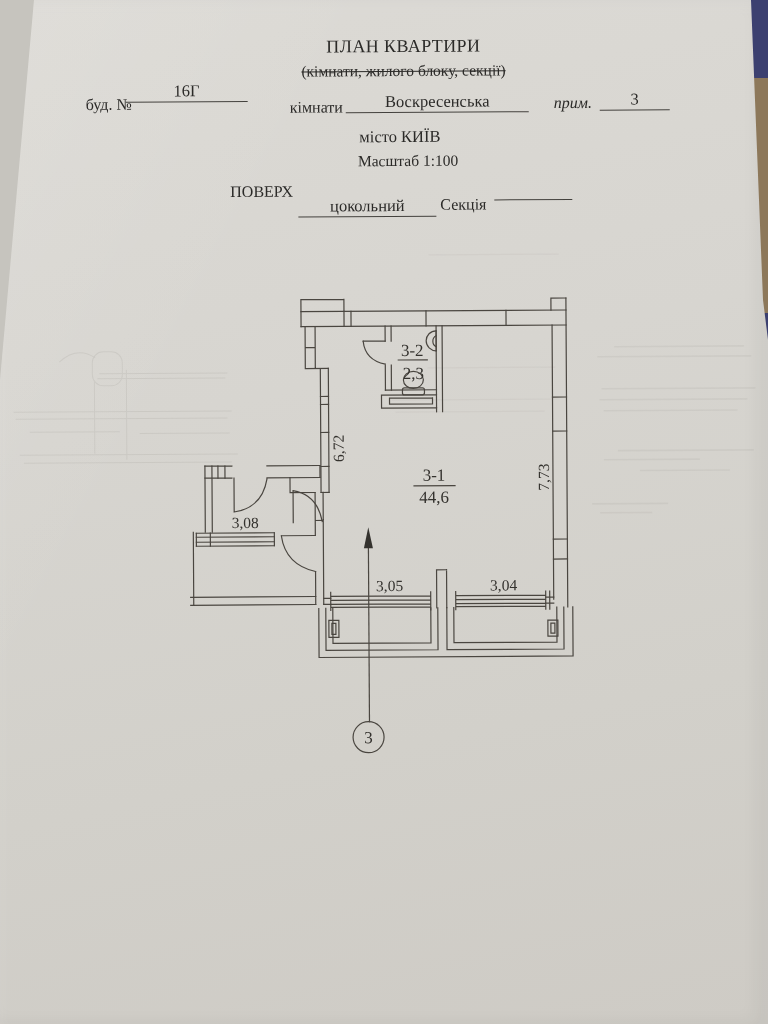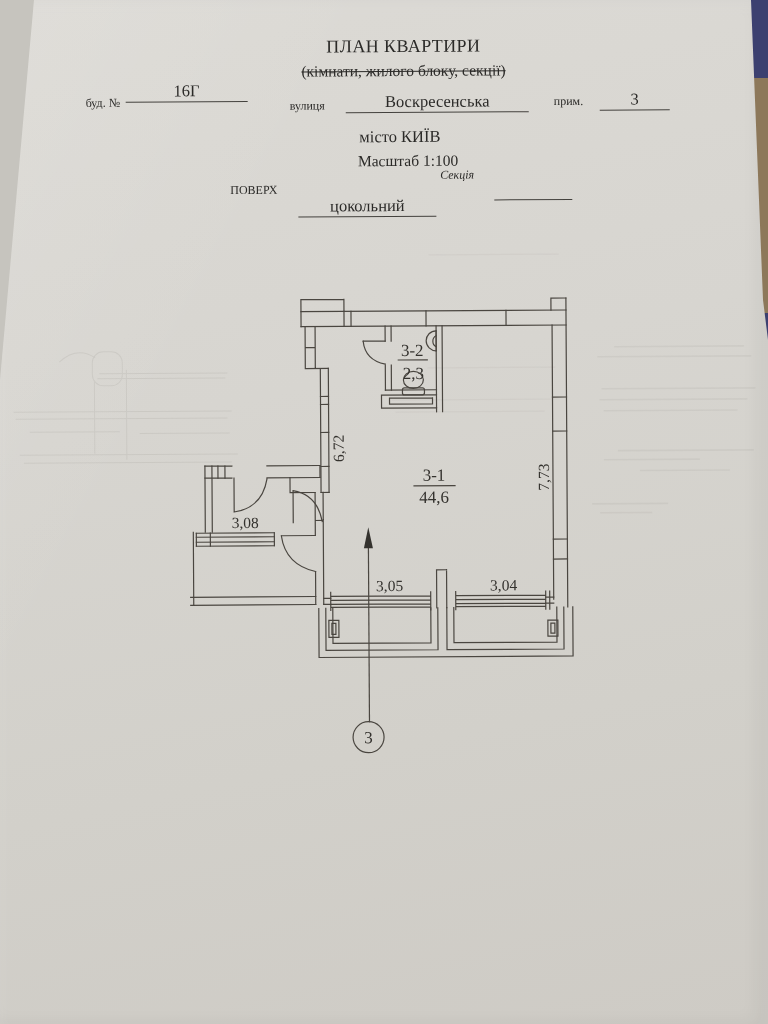--- a/index.html
+++ b/index.html
@@ -15,21 +15,21 @@
       linear-gradient(168deg,#dcdad5 0%,#d7d5d0 38%,#d2d0ca 70%,#cecbc5 100%);
     clip-path:polygon(34px 0, 751px 0, 763px 300px, 768px 340px, 768px 1024px, 0 1024px, 0 380px);
     box-shadow:inset -10px 0 18px rgba(0,0,0,.05), inset 0 8px 14px rgba(255,255,255,.12);}
   .content{position:absolute;top:0;left:0;width:768px;height:1024px;
     transform:rotate(-0.35deg);transform-origin:400px 480px;color:#2b2a28;}
   .t{position:absolute;white-space:nowrap;}
   .ctr{left:0;right:0;text-align:center;}
   .title{top:36px;left:44px;right:0;font-size:18px;letter-spacing:.4px;}
   .subtitle{top:62px;left:44px;right:0;font-size:15.5px;text-decoration:line-through;
     text-decoration-thickness:1.2px;}
-  .lbl{font-size:12px;}
+  .lbl{font-size:16px;}
   .fill{border-bottom:1.2px solid #43413d;text-align:center;font-size:16.5px;height:20px;}
   .city{top:127px;left:36px;right:0;font-size:16.5px;}
   .scale{top:152px;left:52px;right:0;font-size:15.5px;}
   svg text{font-family:"Liberation Serif","DejaVu Serif",serif;fill:#34322e;}
   .dim{font-size:15.5px;}
   .room{font-size:17px;}
 </style>
 </head>
 <body>
 
@@ -41,32 +41,32 @@
 
 <div class="content">
 
   <div>
     <div class="t title ctr">ПЛАН КВАРТИРИ</div>
     <div class="t subtitle ctr">(кімнати, жилого блоку, секції)</div>
 
     <div class="t lbl" style="left:88px;top:94px;">буд. №</div>
     <div class="t fill" style="left:128px;top:80px;width:122px;">16Г</div>
 
-    <div class="t lbl" style="left:292px;top:98px;">вулиця</div>
+    <div class="t lbl" style="left:292px;top:98px;">кімнати</div>
     <div class="t fill" style="left:348px;top:92px;width:183px;">Воскресенська</div>
 
-    <div class="t lbl" style="left:556px;top:95px;">прим.</div>
+    <div class="t lbl" style="left:556px;top:95px;font-style:italic;">прим.</div>
     <div class="t fill" style="left:602px;top:91px;width:70px;">3</div>
 
     <div class="t city ctr">місто КИЇВ</div>
     <div class="t scale ctr">Масштаб 1:100</div>
 
     <div class="t lbl" style="left:232px;top:182px;">ПОВЕРХ</div>
     <div class="t fill" style="left:300px;top:196px;width:138px;">цокольний</div>
-    <div class="t lbl" style="left:442px;top:168px;font-style:italic;">Секція</div>
+    <div class="t lbl" style="left:442px;top:196px;">Секція</div>
     <div class="t fill" style="left:496px;top:180px;width:78px;"></div>
   </div>
 
   <svg class="layer" viewBox="0 0 768 1024">
 
     <g stroke="#6f6c64" stroke-width="1" fill="none" opacity=".11">
       <path d="M100,372 H228 M98,377 H226 M14,410 H232 M16,417 H228 M20,453 H238 M24,461 H232"></path>
       <path d="M127,368 V458 M95,380 V452"></path>
       <rect x="93" y="350" width="30" height="34" rx="11"></rect>
       <path d="M60,360 Q78,344 96,356"></path>

